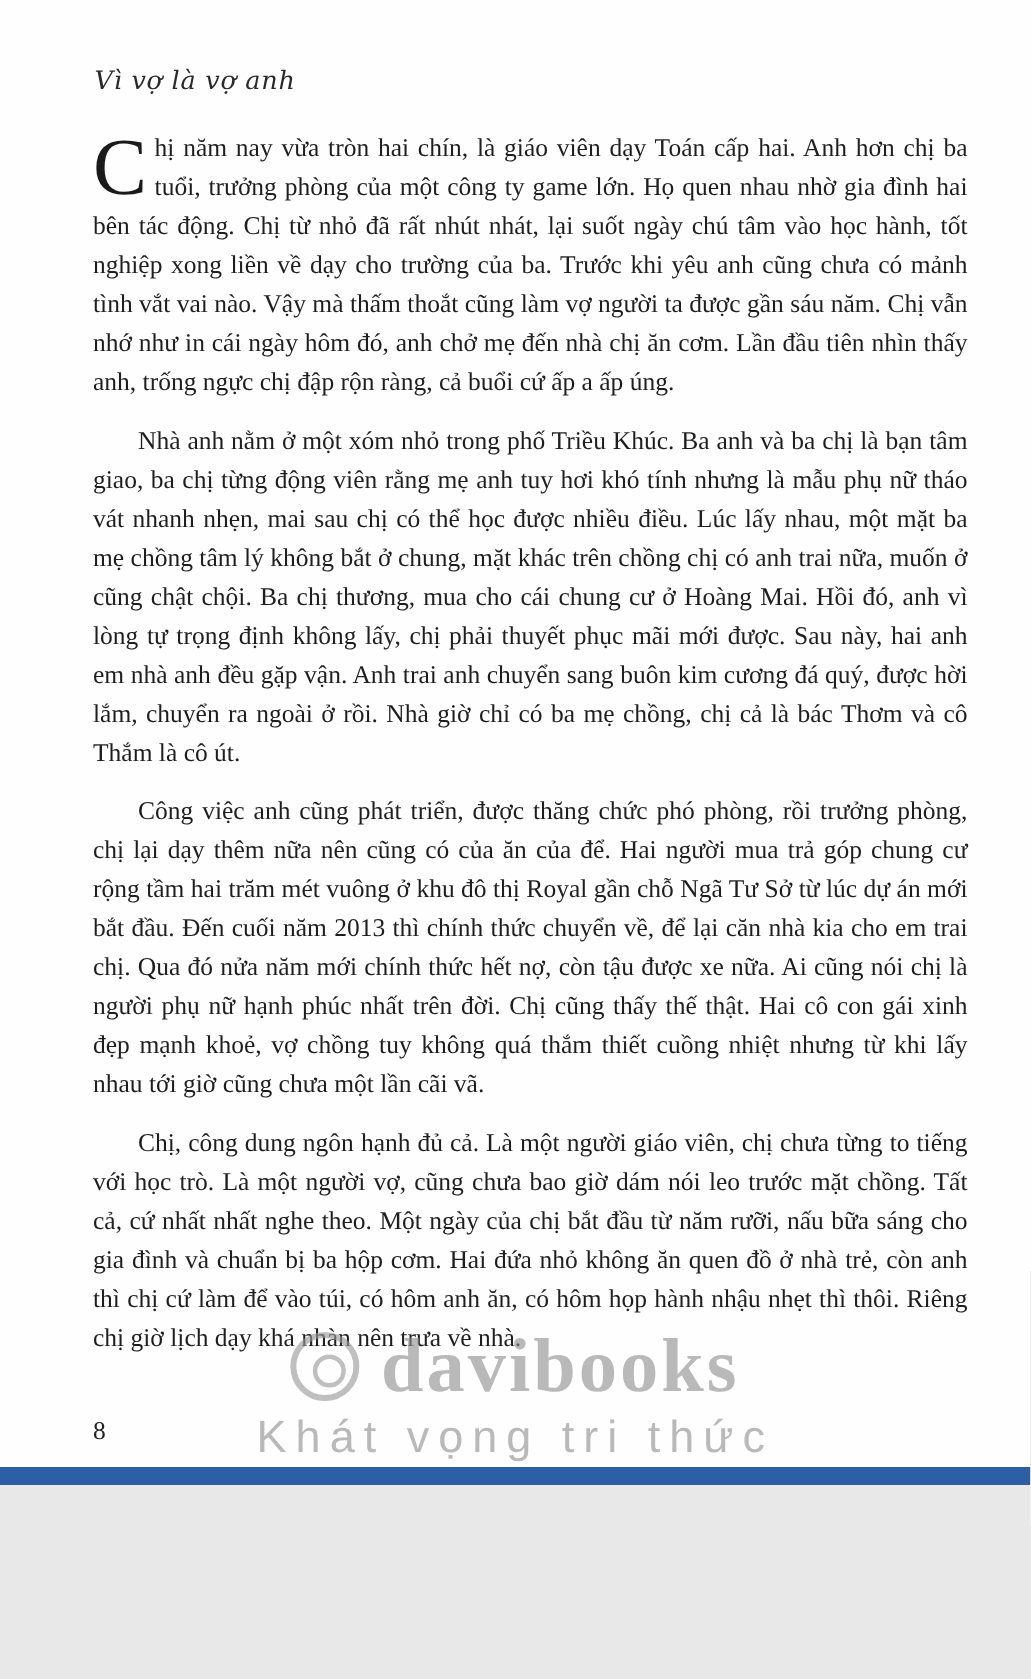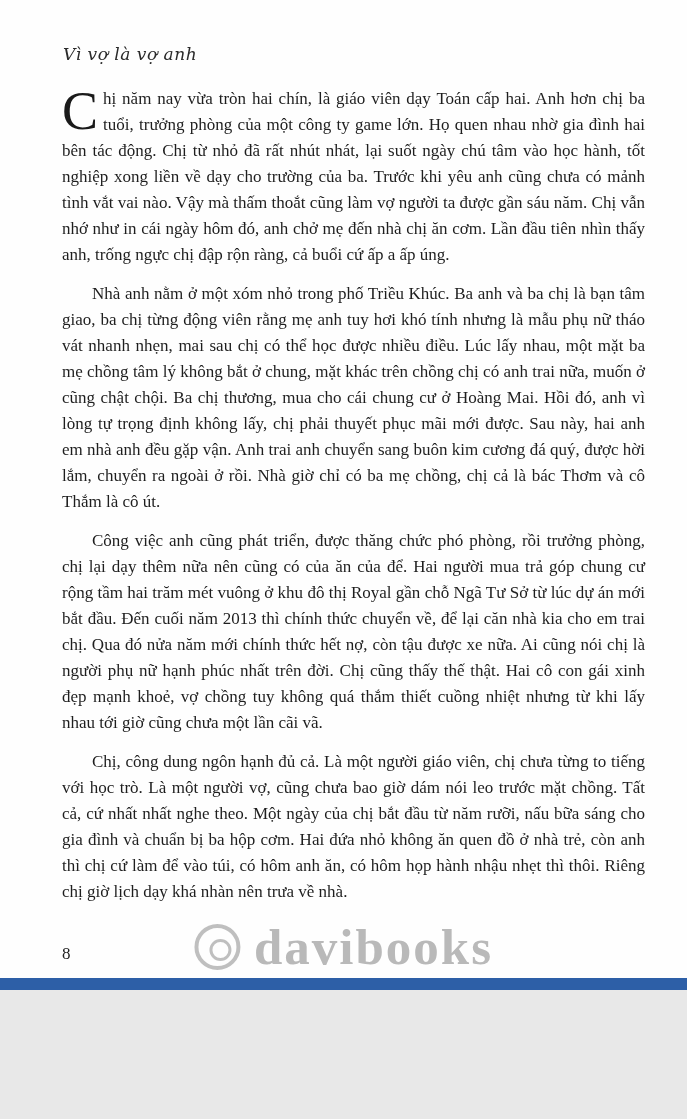--- a/index.html
+++ b/index.html
@@ -122,19 +122,20 @@
     <p class="para indent">Nhà anh nằm ở một xóm nhỏ trong phố Triều Khúc. Ba anh và ba chị là bạn tâm giao, ba chị từng động viên rằng mẹ anh tuy hơi khó tính nhưng là mẫu phụ nữ tháo vát nhanh nhẹn, mai sau chị có thể học được nhiều điều. Lúc lấy nhau, một mặt ba mẹ chồng tâm lý không bắt ở chung, mặt khác trên chồng chị có anh trai nữa, muốn ở cũng chật chội. Ba chị thương, mua cho cái chung cư ở Hoàng Mai. Hồi đó, anh vì lòng tự trọng định không lấy, chị phải thuyết phục mãi mới được. Sau này, hai anh em nhà anh đều gặp vận. Anh trai anh chuyển sang buôn kim cương đá quý, được hời lắm, chuyển ra ngoài ở rồi. Nhà giờ chỉ có ba mẹ chồng, chị cả là bác Thơm và cô Thắm là cô út.</p>
     <p class="para indent">Công việc anh cũng phát triển, được thăng chức phó phòng, rồi trưởng phòng, chị lại dạy thêm nữa nên cũng có của ăn của để. Hai người mua trả góp chung cư rộng tầm hai trăm mét vuông ở khu đô thị Royal gần chỗ Ngã Tư Sở từ lúc dự án mới bắt đầu. Đến cuối năm 2013 thì chính thức chuyển về, để lại căn nhà kia cho em trai chị. Qua đó nửa năm mới chính thức hết nợ, còn tậu được xe nữa. Ai cũng nói chị là người phụ nữ hạnh phúc nhất trên đời. Chị cũng thấy thế thật. Hai cô con gái xinh đẹp mạnh khoẻ, vợ chồng tuy không quá thắm thiết cuồng nhiệt nhưng từ khi lấy nhau tới giờ cũng chưa một lần cãi vã.</p>
     <p class="para indent">Chị, công dung ngôn hạnh đủ cả. Là một người giáo viên, chị chưa từng to tiếng với học trò. Là một người vợ, cũng chưa bao giờ dám nói leo trước mặt chồng. Tất cả, cứ nhất nhất nghe theo. Một ngày của chị bắt đầu từ năm rưỡi, nấu bữa sáng cho gia đình và chuẩn bị ba hộp cơm. Hai đứa nhỏ không ăn quen đồ ở nhà trẻ, còn anh thì chị cứ làm để vào túi, có hôm anh ăn, có hôm họp hành nhậu nhẹt thì thôi. Riêng chị giờ lịch dạy khá nhàn nên trưa về nhà.</p>
   </div>
 
   <div class="watermark" style="color: rgb(143, 143, 143);">
     <div class="wm-row">
       <span class="wm-logo"></span>
       <span class="wm-title">davibooks</span>
     </div>
+    <div class="wm-sub">Khát vọng tri thức</div>
   </div>
 
   <div class="page-number">8</div>
 
   <div class="footer-bar" style="background: rgb(45, 95, 167);"></div>
 
 </div>
 
 </body></html>

